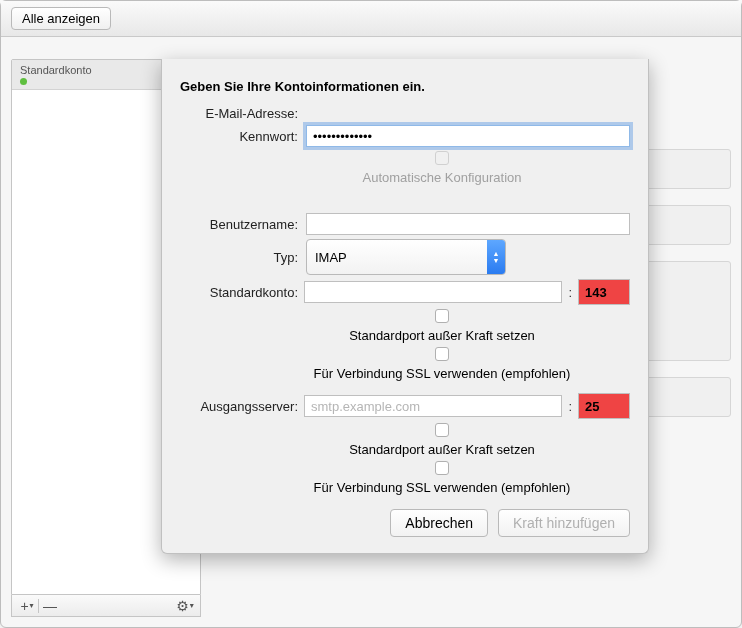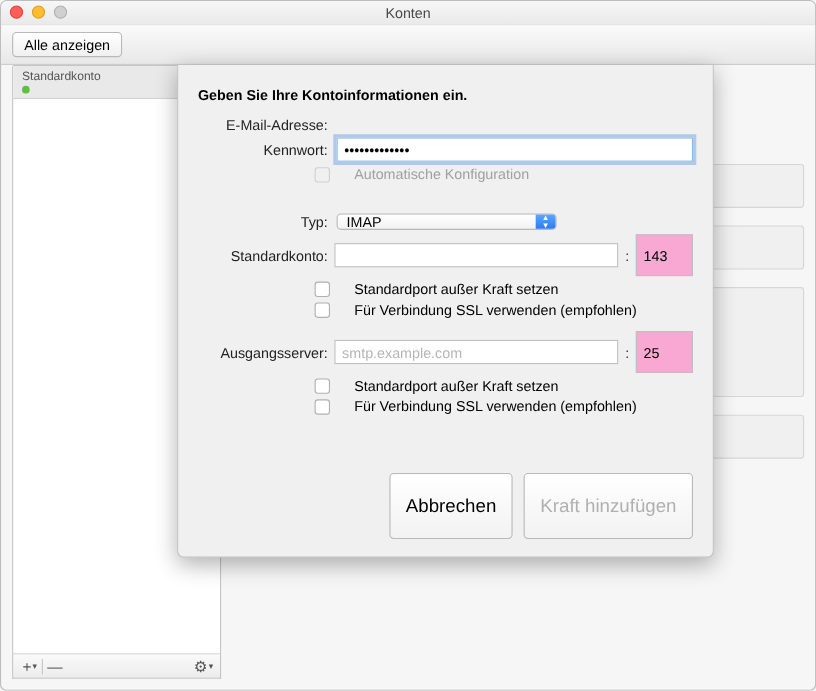--- a/index.html
+++ b/index.html
@@ -180,38 +180,39 @@
     font-family: inherit;
   }
   .field.focused {
     outline: none;
     border: 1px solid #8fb9e8;
     box-shadow: 0 0 0 3px rgba(120,170,230,0.55);
   }
   .checkbox-row {
     display: flex;
     align-items: center;
-    gap: 22px;
+    gap: 5px;
     margin-bottom: 4px;
-    margin-left: 106px;
-    font-size: 13px;
+    margin-left: 74px;
+    font-size: 13px;
+    flex-direction: column;
   }
   .checkbox-row.disabled { color: #a0a0a0; }
   .chk {
     width: 14px; height: 14px;
     border: 1px solid #b0b0b0;
     border-radius: 3px;
     background: #fff;
   }
   .checkbox-row.disabled .chk { background: #f0f0f0; border-color:#d0d0d0; }
   .gap { height: 24px; }
   .select-wrap {
     position: relative;
     width: 200px;
-    height: 15px;
+    height: 36px;
   }
   .select-face {
     width: 100%;
     height: 100%;
     background: linear-gradient(#ffffff,#f2f2f2);
     border: 1px solid #b9b9b9;
     border-radius: 4px;
     display: flex;
     align-items: center;
     padding: 0 8px;
@@ -236,57 +237,49 @@
   .server-row {
     display: flex;
     align-items: center;
     gap: 6px;
     margin-bottom: 4px;
   }
   .server-row .field { flex: 1; }
   .colon { color: #333; }
   .port {
     width: 52px;
-    height: 38px;
+    height: 26px;
     border: 1px solid #bfbfbf;
-    background: #f9a8d4;
+    background: #ef4444;
     padding: 0 6px;
     font-size: 13px;
     font-family: inherit;
+    font-weight: bold;
   }
   .field::placeholder, .port::placeholder { color: #b5b5b5; }
   .btn-row {
     display: flex;
     justify-content: flex-end;
     gap: 10px;
     margin-top: 14px;
   }
   .btn {
     background: linear-gradient(#ffffff,#f2f2f2);
     border: 1px solid #b9b9b9;
     border-radius: 4px;
-    padding: 19px 14px;
-    font-size: 17px;
+    padding: 5px 14px;
+    font-size: 14px;
     cursor: default;
-    margin-top: 39px;
   }
   .btn.disabled { color: #b0b0b0; }
 </style>
 </head>
 <body>
 
 <div class="window">
-  <div class="titlebar">
-    <div class="traffic">
-      <div class="traffic-dot dot-close"></div>
-      <div class="traffic-dot dot-min"></div>
-      <div class="traffic-dot dot-max"></div>
-    </div>
-    <div class="title">Konten</div>
-  </div>
 
   <div class="toolbar">
     <button class="show-all-btn">Alle anzeigen</button>
   </div>
 
   <div class="content">
     <div class="sidebar">
       <div class="sidebar-list">
         <div class="sidebar-header">
           <span class="sidebar-header-text">Standardkonto</span>
@@ -329,20 +322,24 @@
       <input class="field focused" value="•••••••••••••" style="">
     </div>
 
     <div class="checkbox-row disabled">
       <div class="chk"></div>
       <span>Automatische Konfiguration</span>
     </div>
 
     <div class="gap"></div>
 
+    <div class="form-row">
+      <div class="label">Benutzername:</div>
+      <input class="field" value="" style="">
+    </div>
 
     <div class="form-row">
       <div class="label">Typ:</div>
       <div class="select-wrap">
         <div class="select-face">
             <span>IMAP</span>
           </div>
         <div class="select-arrows">
             <span>▲</span>
             <span>▼</span>

